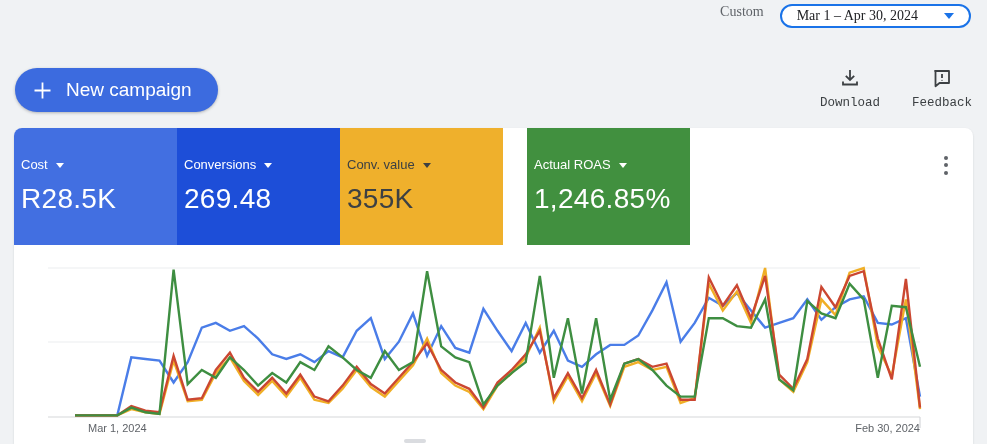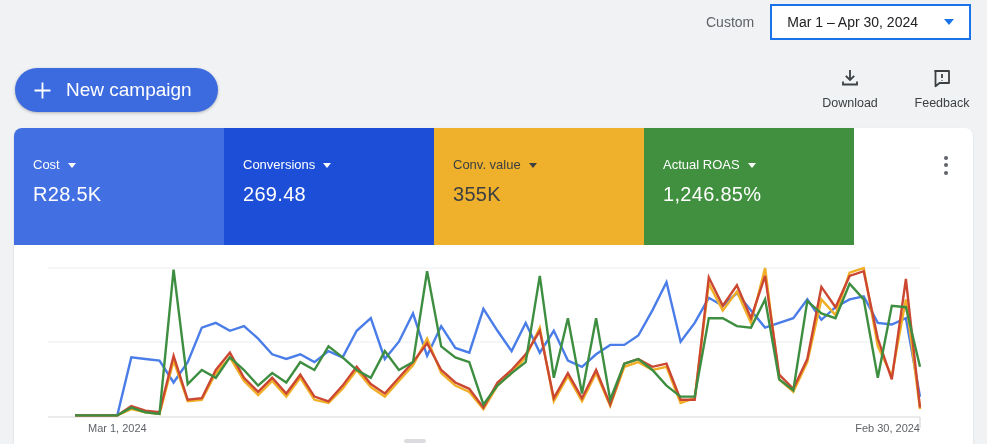--- a/index.html
+++ b/index.html
@@ -3,41 +3,41 @@
 <meta charset="utf-8">
 <style>
   html,body{margin:0;padding:0;}
   body{
     width:987px;height:444px;position:relative;overflow:hidden;
     background:#F0F2F4;
     font-family:"Liberation Sans",sans-serif;
     color:#202124;
   }
   
-  .daterange-row{position:absolute;top:4px;right:16px;display:flex;align-items:center;gap:16px;}
+  .daterange-row{position:absolute;top:4px;right:16px;display:flex;align-items:flex-start;gap:16px;font-family:Liberation Serif, serif;}
   .custom-label{font-size:14px;color:#5F6368;}
-  .date-box{display:flex;align-items:center;gap:26px;background:#fff;border:2px solid #1A73E8;border-radius:0;padding:8px 15px;cursor:pointer;}
+  .date-box{display:flex;align-items:center;gap:26px;background:#fff;border:2px solid #1A73E8;border-radius:16px;padding:2px 15px;cursor:pointer;}
   .date-text{font-size:14px;font-weight:500;color:#202124;white-space:nowrap;}
   .tri-blue{width:0;height:0;border-left:5px solid transparent;border-right:5px solid transparent;border-top:6px solid #1A73E8;}
   
   .new-campaign{position:absolute;left:15px;top:68px;height:44px;display:flex;align-items:center;gap:14px;
     padding:0 26px 0 18px;background:#3C6BDF;border:none;border-radius:22px;color:#fff;
     font-size:19px;font-family:inherit;cursor:pointer;box-shadow:0 1px 3px rgba(60,64,67,.35);}
   
   .io-group{position:absolute;top:66px;right:12px;display:flex;gap:26px;}
-  .io-btn{display:flex;flex-direction:column;align-items:center;gap:7px;color:#3C4043;font-size:12.5px;cursor:pointer;width:66px;background:none;border:none;font-family:Liberation Sans, sans-serif;}
+  .io-btn{display:flex;flex-direction:column;align-items:center;gap:7px;color:#3C4043;font-size:12.5px;cursor:pointer;width:66px;background:none;border:none;font-family:Liberation Mono, monospace;}
   
   .card{position:absolute;left:14px;top:128px;width:959px;height:316px;background:#fff;
     border-radius:8px 8px 0 0;box-shadow:0 1px 2px rgba(60,64,67,.18);}
   .score-strip{display:flex;height:117px;}
-  .scorecard{width:210px;box-sizing:border-box;padding:29px 0 0 19px;cursor:pointer;}
+  .scorecard{width:163px;box-sizing:border-box;padding:29px 0 0 7px;cursor:pointer;}
   .scorecard:first-child{border-top-left-radius:8px;}
   .sc-label{display:flex;align-items:center;gap:8px;font-size:13px;}
   .tri-cur{width:0;height:0;border-left:4.5px solid transparent;border-right:4.5px solid transparent;border-top:5px solid currentColor;margin-top:2px;}
-  .sc-value{margin-top:11px;font-size:20px;letter-spacing:.3px;}
+  .sc-value{margin-top:11px;font-size:28px;letter-spacing:.3px;}
   
   .kebab{position:absolute;top:22px;right:14px;width:26px;height:30px;display:flex;flex-direction:column;align-items:center;justify-content:center;gap:3.5px;cursor:pointer;background:none;border:none;}
   .kebab i{width:4px;height:4px;border-radius:50%;background:#5F6368;display:block;}
   
   #trend-chart{position:absolute;left:20px;top:128px;}
   .axis-label{position:absolute;font-size:11px;color:#5F6368;white-space:nowrap;}
   .axis-label.left{left:74px;top:294px;}
   .axis-label.right{right:53px;top:294px;}
   .scroll-thumb{position:absolute;left:390px;top:311px;width:22px;height:4px;background:#DADCE0;border-radius:2px;cursor:pointer;}
 </style>
@@ -100,21 +100,21 @@
       </div>
       <div class="sc-value">269.48</div>
     </div>
     <div class="scorecard" style="background: rgb(239, 176, 44); color: rgb(60, 64, 67);">
       <div class="sc-label">
         <span>Conv. value</span>
         <span class="tri-cur"></span>
       </div>
       <div class="sc-value">355K</div>
     </div>
-    <div class="scorecard" style="background: rgb(65, 144, 63); color: rgb(255, 255, 255);">
+    <div class="scorecard" style="background: rgb(65, 144, 63); color: rgb(255, 255, 255); margin-left: 24px;">
       <div class="sc-label">
         <span>Actual ROAS</span>
         <span class="tri-cur"></span>
       </div>
       <div class="sc-value">1,246.85%</div>
     </div>
   </div>
 
   <button class="kebab" aria-label="more options">
     <i></i>

